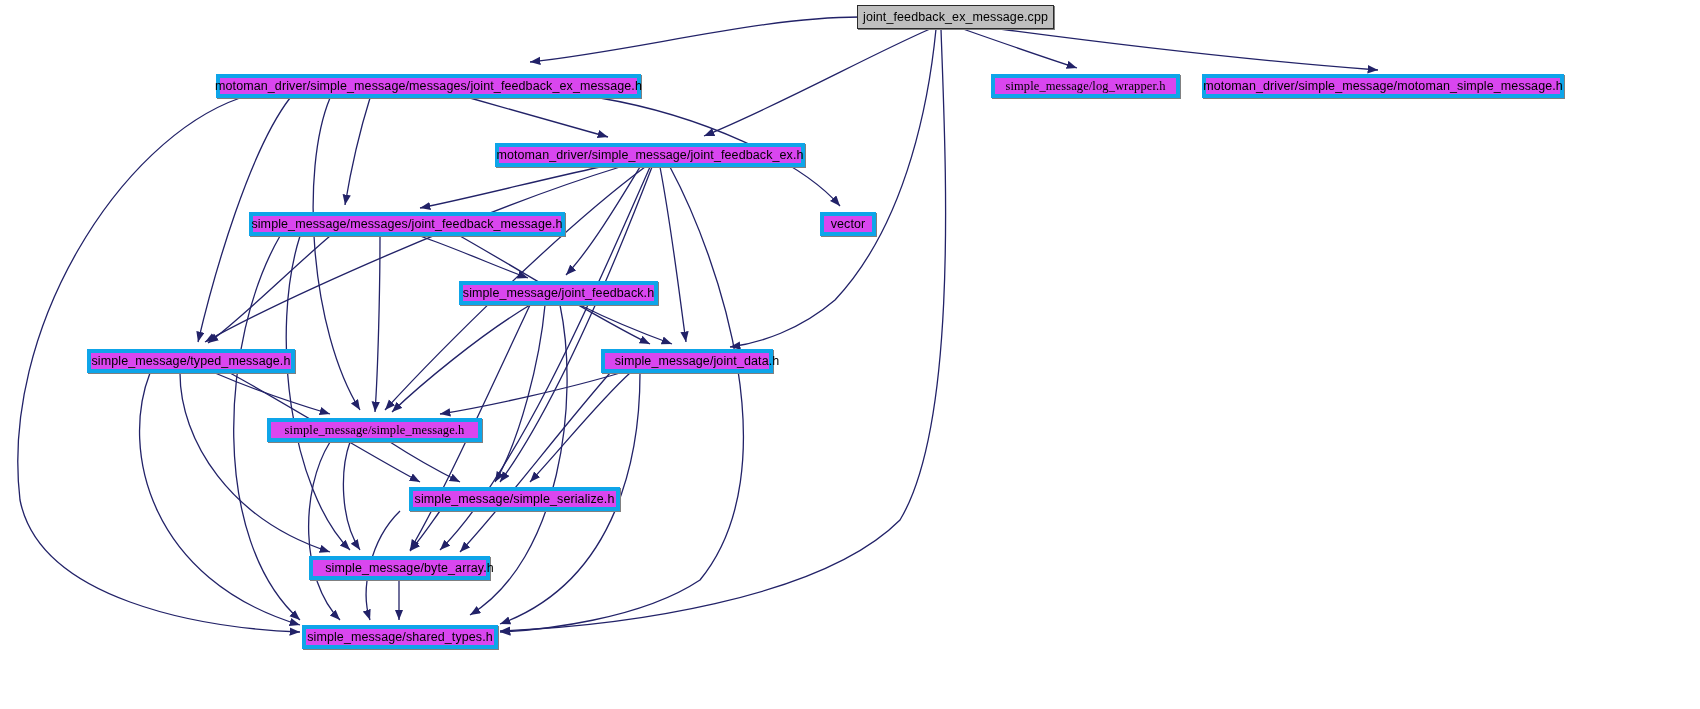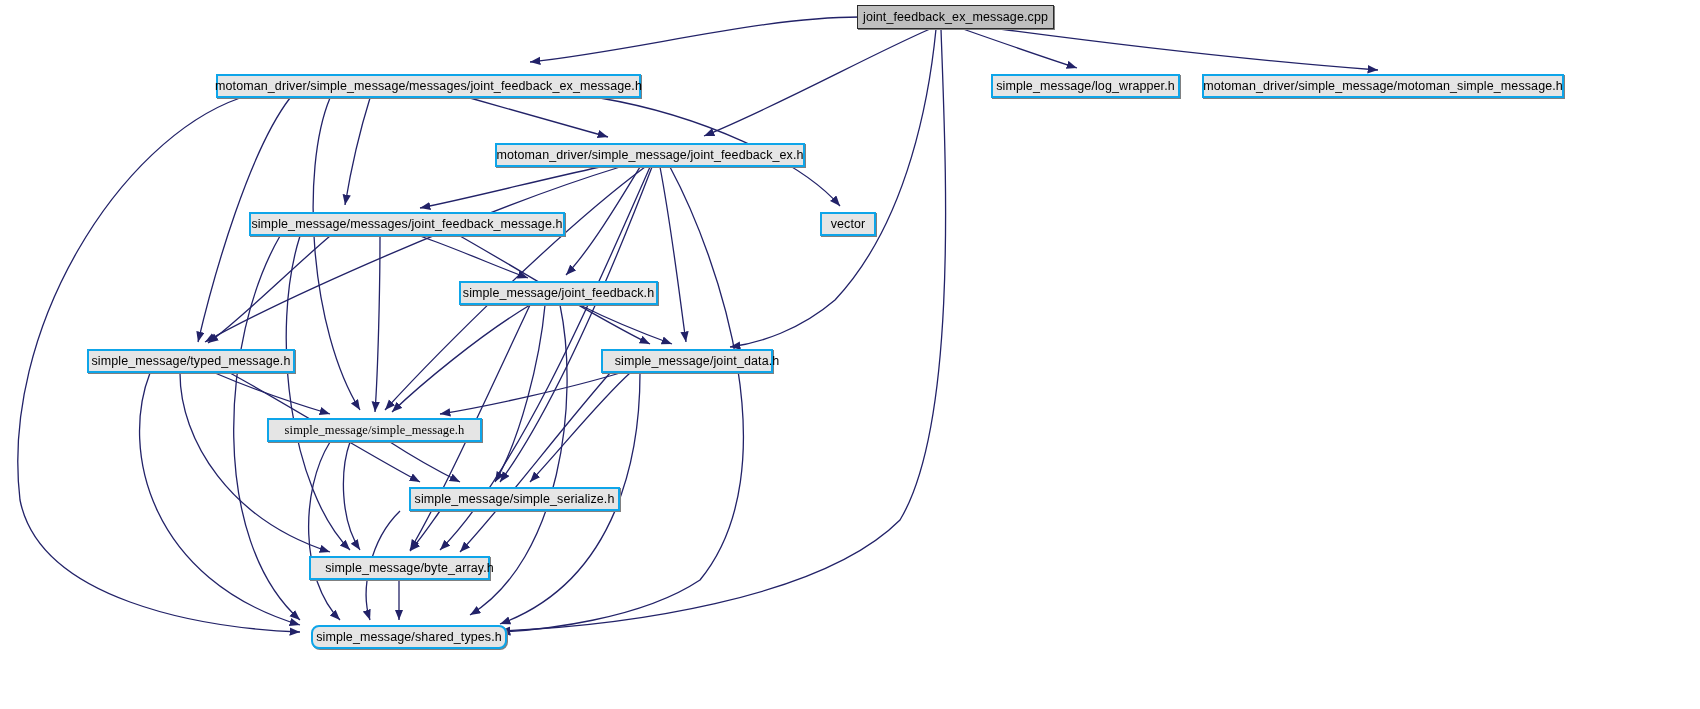--- a/index.html
+++ b/index.html
@@ -8,22 +8,22 @@
     width:1700px;
     height:709px;
     background:#ffffff;
     font-family:"Liberation Sans", sans-serif;
     overflow:hidden;
   }
   #edges{position:absolute;left:0;top:0;width:1700px;height:709px;}
   .node{
     position:absolute;
     box-sizing:border-box;
-    border:2px solid #0ea5e9;
-    background:#e5e5e5;
+    border:4px solid #0ea5e9;
+    background:#d946ef;
     color:#000000;
     font-size:12.5px;
     line-height:1;
     white-space:nowrap;
     display:flex;
     align-items:center;
     justify-content:center;
     height:24px;
     letter-spacing:0.1px;
     box-shadow:1px 1px 0 0 #808080;
@@ -92,21 +92,21 @@
         <path d="M 399,580 L 399,620" marker-end="url(#arrow)" stroke="#222268"></path>
       </g>
   </svg>
   <div id="node-layer">
       <div class="node root" style="left: 857px; top: 5px; width: 197px;">
         <span class="lbl">joint_feedback_ex_message.cpp</span>
       </div>
       <div class="node" style="left: 216px; top: 74px; width: 425px;">
         <span class="lbl">motoman_driver/simple_message/messages/joint_feedback_ex_message.h</span>
       </div>
-      <div class="node" style="left: 991px; top: 74px; width: 189px;">
+      <div class="node" style="left: 991px; top: 74px; width: 189px; font-family: Liberation Serif, serif;">
         <span class="lbl">simple_message/log_wrapper.h</span>
       </div>
       <div class="node" style="left: 1202px; top: 74px; width: 362px;">
         <span class="lbl">motoman_driver/simple_message/motoman_simple_message.h</span>
       </div>
       <div class="node" style="left: 495px; top: 143px; width: 310px;">
         <span class="lbl">motoman_driver/simple_message/joint_feedback_ex.h</span>
       </div>
       <div class="node" style="left: 820px; top: 212px; width: 56px;">
         <span class="lbl">vector</span>
@@ -125,17 +125,17 @@
       </div>
       <div class="node" style="left: 267px; top: 418px; width: 215px; font-family: Liberation Serif, serif;">
         <span class="lbl">simple_message/simple_message.h</span>
       </div>
       <div class="node" style="left: 365px; top: 487px; width: 211px; margin-left: 44px;">
         <span class="lbl">simple_message/simple_serialize.h</span>
       </div>
       <div class="node" style="left: 309px; top: 556px; width: 181px; padding-left: 20px;">
         <span class="lbl">simple_message/byte_array.h</span>
       </div>
-      <div class="node" style="left: 311px; top: 625px; width: 196px; border-radius: 8px;">
+      <div class="node" style="left: 302px; top: 625px; width: 196px;">
         <span class="lbl">simple_message/shared_types.h</span>
       </div>
     </div>
 </div>
 
 </body></html>

